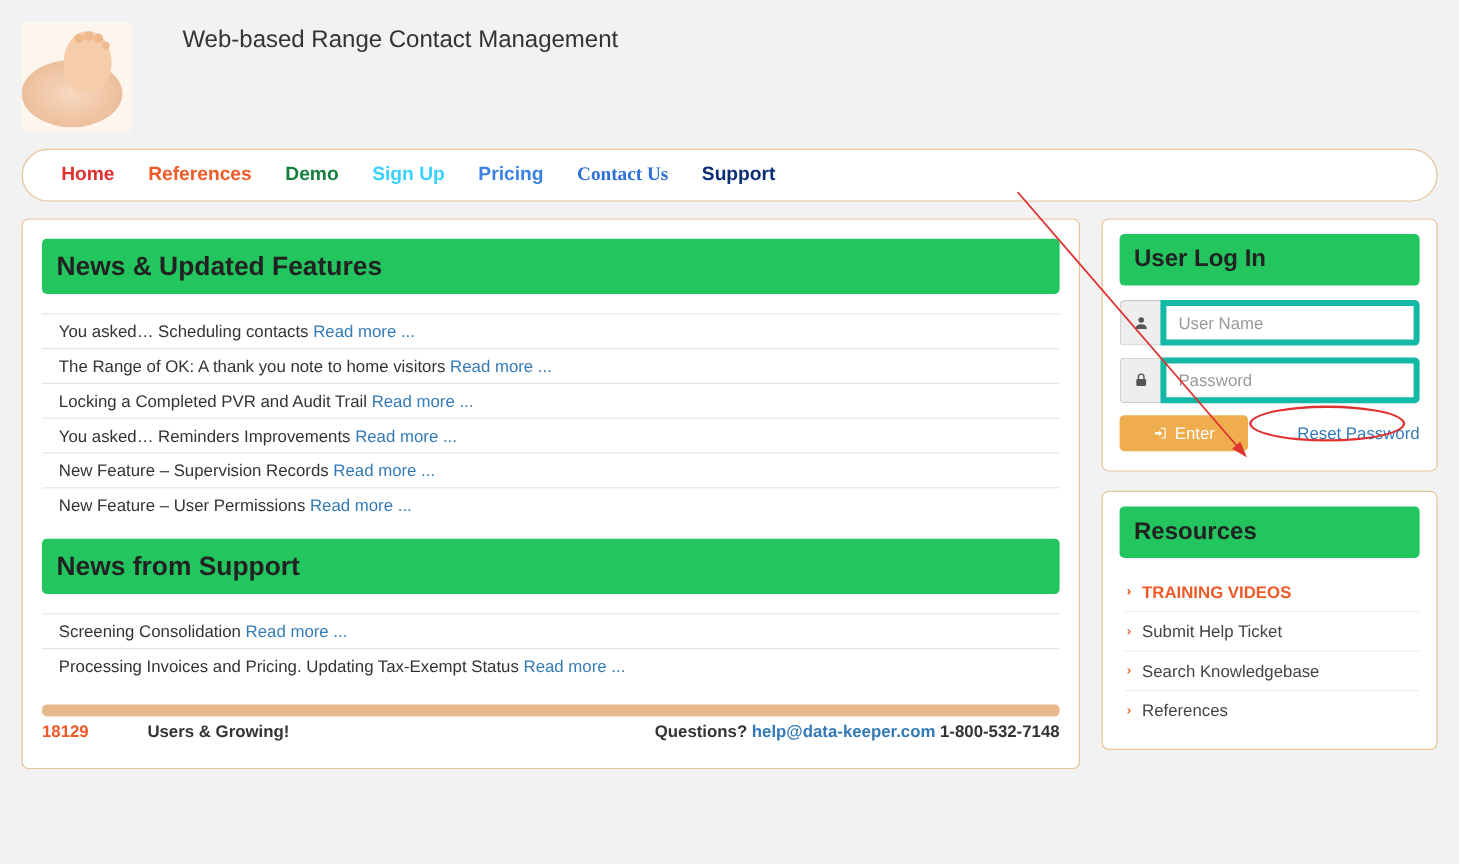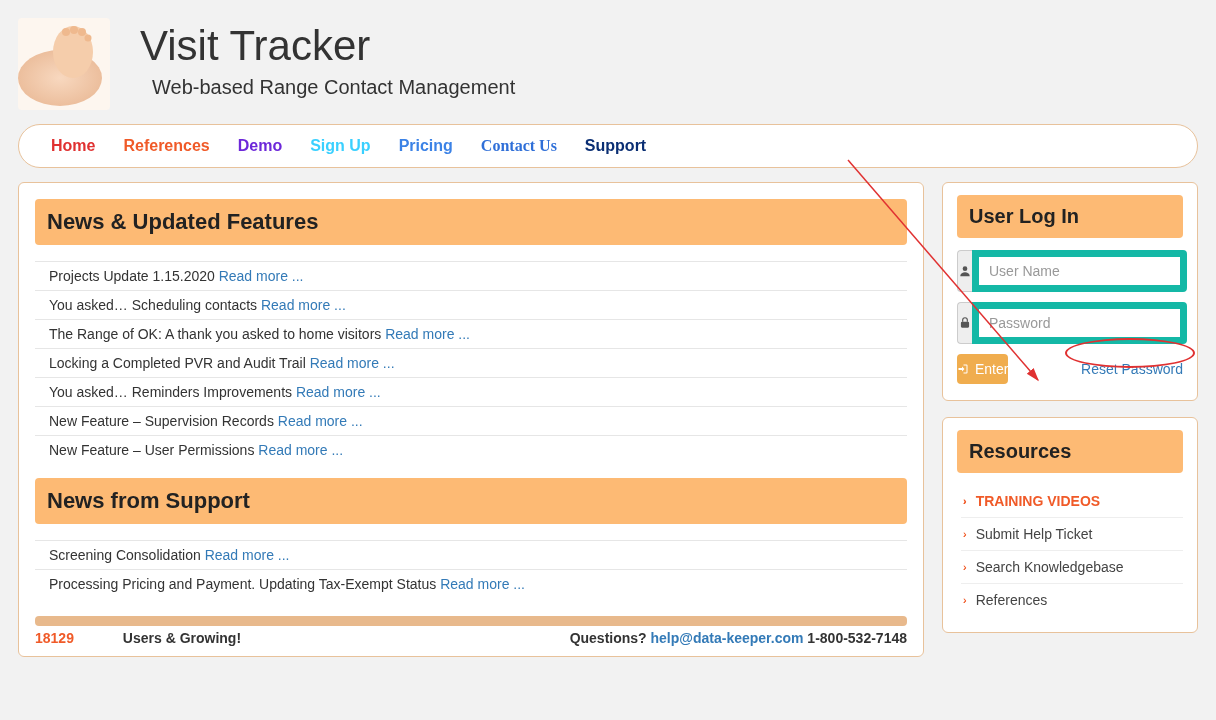--- a/index.html
+++ b/index.html
@@ -53,46 +53,46 @@
   }
   .main-nav {
     display: flex;
     gap: 28px;
     font-size: 16px;
     font-weight: 700;
   }
   .nav-item { cursor: pointer; }
   .nav-home    { color: #e03131; }
   .nav-refs    { color: #f05a28; }
-  .nav-demo    { color: #6d28d9; }
+  .nav-demo    { color: #15803d; }
   .nav-signup  { color: #3ad0ff; }
   .nav-pricing { color: #3b82e6; }
   .nav-contact { color: #2f6fd8; font-family: Liberation Serif, serif; }
   .nav-support { color: #0a2e73; }
 
   .cols {
     display: flex;
     gap: 18px;
     margin-top: 14px;
     align-items: stretch;
   }
   .left-col  { flex: 1 1 auto; display:flex; flex-direction:column; }
-  .right-col { width: 256px; flex-shrink: 0; }
+  .right-col { width: 280px; flex-shrink: 0; }
 
   .content-panel {
     padding: 16px 16px 10px 16px;
     position: relative;
     flex: 1 1 auto;
     display: flex;
     flex-direction: column;
   }
   .right-panel { padding: 12px 14px 16px 14px; margin-bottom: 16px; }
 
   .section-header {
-    background: #fdba74;
+    background: #22c55e;
     border-radius: 4px;
     padding: 10px 12px;
     font-size: 22px;
     font-weight: 700;
     color: #222;
     margin-bottom: 16px;
   }
   .section-header.small { font-size: 20px; margin-bottom: 12px; }
 
   .news-list {}
@@ -135,35 +135,35 @@
     border-right: none;
     border-radius: 4px 0 0 4px;
     width: 34px;
     display: flex;
     align-items: center;
     justify-content: center;
     color: #555;
   }
   .text-input {
     flex: 1 1 auto;
-    border: 7px solid #14b8a6;
+    border: 5px solid #14b8a6;
     border-radius: 0 4px 4px 0;
     padding: 6px 10px;
     font-size: 14px;
     color: #555;
     outline: none;
   }
   .text-input::placeholder { color: #999; }
   .login-row { display: flex; justify-content: space-between; align-items: center; }
   .btn-enter {
     background: #f0ad4e;
     color: #fff;
     border: none;
     border-radius: 4px;
-    padding: 7px 0;
+    padding: 7px 28px;
     font-size: 14px;
     cursor: pointer;
     display: inline-flex;
     align-items: center;
     gap: 6px;
   }
   .reset-link { color: #337ab7; font-size: 14px; cursor: pointer; }
 
   .res-list { list-style:none; padding:0 0 0 4px; margin:6px 0 0 0; }
   .res-item {
@@ -207,21 +207,20 @@
         <rect width="92" height="92" fill="#fdf6ef"></rect>
         <ellipse cx="42" cy="60" rx="42" ry="28" fill="url(#skin)"></ellipse>
         <ellipse cx="55" cy="34" rx="20" ry="26" fill="#f5cdab"></ellipse>
         <circle cx="48" cy="14" r="4" fill="#efb98e"></circle>
         <circle cx="56" cy="12" r="4" fill="#efb98e"></circle>
         <circle cx="64" cy="14" r="4" fill="#efb98e"></circle>
         <circle cx="70" cy="20" r="3.5" fill="#efb98e"></circle>
       </svg>
     </div>
     <div class="brand-text">
-      <h1 class="brand-title">Visit Tracker</h1>
       <div class="brand-sub">Web-based Range Contact Management</div>
     </div>
   </div>
 
   <div class="panel nav-panel">
     <nav class="main-nav">
       <span class="nav-item nav-home">Home</span>
       <span class="nav-item nav-refs">References</span>
       <span class="nav-item nav-demo">Demo</span>
       <span class="nav-item nav-signup">Sign Up</span>
@@ -232,29 +231,25 @@
   </div>
 
   <div class="cols">
 
     <div class="left-col">
       <div class="panel content-panel">
 
         <div class="section-header">News &amp; Updated Features</div>
         <div class="news-list">
           <div class="news-item">
-            <span>Projects Update 1.15.2020</span>
-            <span class="rm">Read more ...</span>
-          </div>
-          <div class="news-item">
             <span>You asked… Scheduling contacts</span>
             <span class="rm">Read more ...</span>
           </div>
           <div class="news-item">
-            <span>The Range of OK: A thank you asked to home visitors</span>
+            <span>The Range of OK: A thank you note to home visitors</span>
             <span class="rm">Read more ...</span>
           </div>
           <div class="news-item">
             <span>Locking a Completed PVR and Audit Trail</span>
             <span class="rm">Read more ...</span>
           </div>
           <div class="news-item">
             <span>You asked… Reminders Improvements</span>
             <span class="rm">Read more ...</span>
           </div>
@@ -268,21 +263,21 @@
           </div>
         </div>
 
         <div class="section-header" style="margin-top:14px;">News from Support</div>
         <div class="news-list">
           <div class="news-item">
             <span>Screening Consolidation</span>
             <span class="rm">Read more ...</span>
           </div>
           <div class="news-item">
-            <span>Processing Pricing and Payment. Updating Tax-Exempt Status</span>
+            <span>Processing Invoices and Pricing. Updating Tax-Exempt Status</span>
             <span class="rm">Read more ...</span>
           </div>
         </div>
 
         <div class="scrollbar-fake"></div>
 
         <div class="footer-row">
           <div class="footer-users">
             <span class="num">18129</span><span class="txt"> Users &amp; Growing!</span>
           </div>

